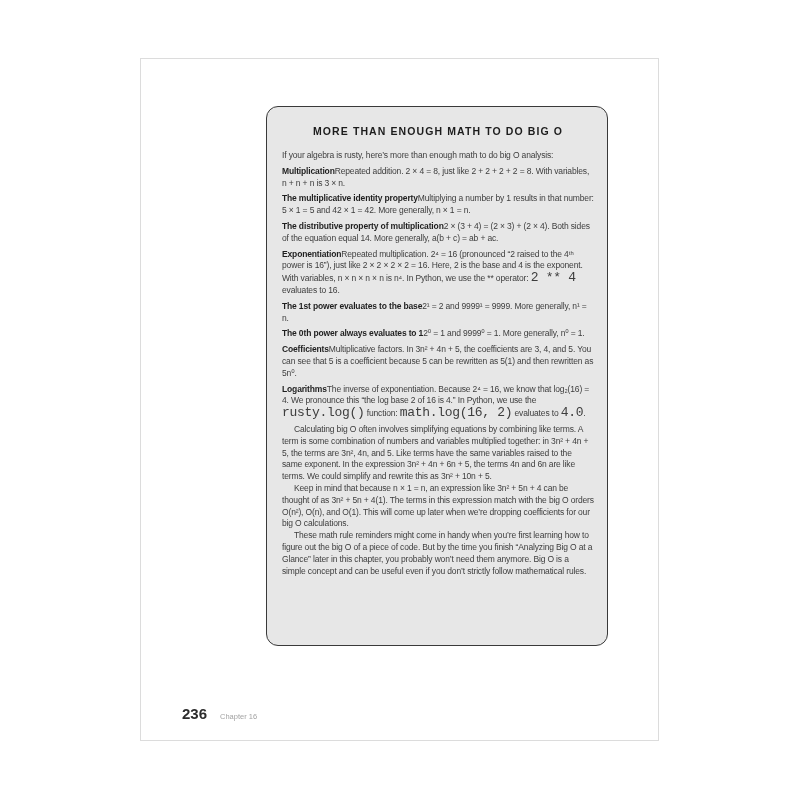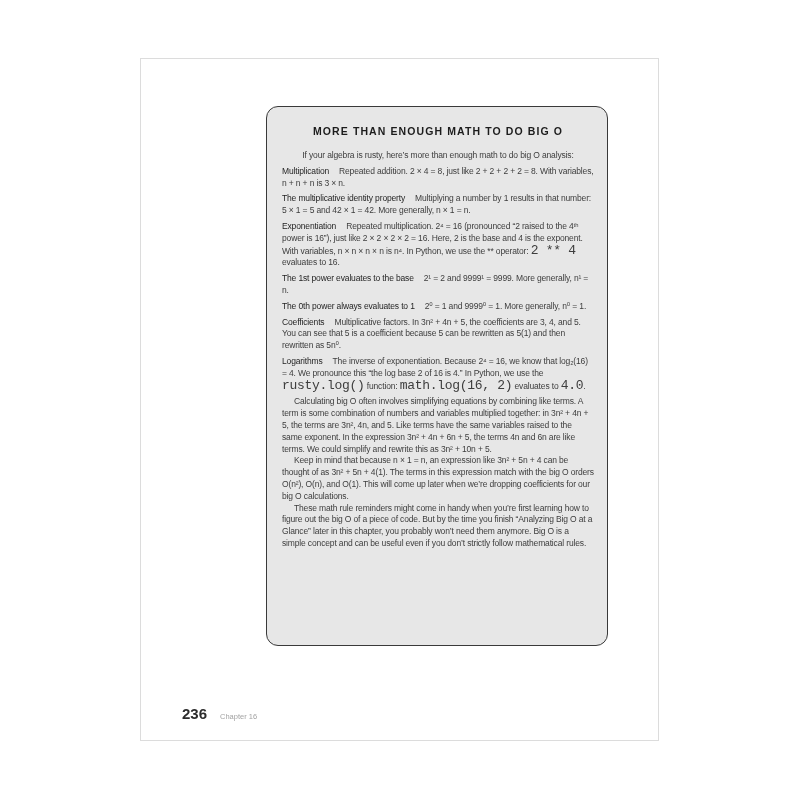--- a/index.html
+++ b/index.html
@@ -16,23 +16,23 @@
   .callout {
     position: absolute; left: 125px; top: 47px; width: 342px; height: 540px;
     background: #e7e7e7; border: 1.4px solid #3a3a3a; border-radius: 12px;
     padding: 9px 13px 6px 15px; overflow: hidden;
   }
   .box-title {
     text-align: center; font-weight: bold; font-size: 10.5px; letter-spacing: 1.1px;
     color: #1c1c1c; margin-top: 9px; margin-bottom: 13px; white-space: nowrap;
   }
   .bodytext { font-size: 8.5px; line-height: 11.8px; letter-spacing: -0.15px; color: #3d3d3d; }
-  .intro { margin-bottom: 4px; text-align: center; }
+  .intro { margin-bottom: 4px; }
   .entry { margin-bottom: 4px; }
-  .term { font-weight: normal; color: #1f1f1f; margin-right: 10px; }
+  .term { font-weight: bold; color: #1f1f1f; margin-right: 0; }
   .mono { font-family: Liberation Mono, monospace; font-size: 13px; letter-spacing: -0.3px; }
   .para { text-indent: 12px; }
   .footer { position: absolute; left: 41px; top: 646px; white-space: nowrap; }
   .page-number { font-weight: bold; font-size: 15px; color: #2c2c2c; }
   .chapter { font-size: 7.5px; color: #a3a3a3; margin-left: 13px; }
 </style>
 </head>
 <body>
 
 <div class="canvas">
@@ -41,20 +41,21 @@
     <div class="callout">
       <div class="box-title">MORE THAN ENOUGH MATH TO DO BIG O</div>
 
       <p class="bodytext intro">If your algebra is rusty, here’s more than enough math to do big O analysis:</p>
 
       <p class="bodytext entry"><span class="term">Multiplication</span><span>Repeated addition. 2 × 4 = 8, just like 2 + 2 + 2 + 2 = 8. With variables, n + n + n is 3 × n.</span></p>
 
 
       <p class="bodytext entry"><span class="term">The multiplicative identity property</span><span>Multiplying a number by 1 results in that number: 5 × 1 = 5 and 42 × 1 = 42. More generally, n × 1 = n.</span></p>
 
+      <p class="bodytext entry"><span class="term">The distributive property of multiplication</span><span>2 × (3 + 4) = (2 × 3) + (2 × 4). Both sides of the equation equal 14. More generally, a(b + c) = ab + ac.</span></p>
 
       <p class="bodytext entry"><span class="term">Exponentiation</span><span>Repeated multiplication. 2⁴ = 16 (pronounced “2 raised to the 4ᵗʰ power is 16”), just like 2 × 2 × 2 × 2 = 16. Here, 2 is the base and 4 is the exponent. With variables, n × n × n × n is n⁴. In Python, we use the ** operator: </span><span class="mono">2 ** 4</span><span> evaluates to 16.</span></p>
 
       <p class="bodytext entry"><span class="term">The 1st power evaluates to the base</span><span>2¹ = 2 and 9999¹ = 9999. More generally, n¹ = n.</span></p>
 
       <p class="bodytext entry"><span class="term">The 0th power always evaluates to 1</span><span>2⁰ = 1 and 9999⁰ = 1. More generally, n⁰ = 1.</span></p>
 
       <p class="bodytext entry"><span class="term">Coefficients</span><span>Multiplicative factors. In 3n² + 4n + 5, the coefficients are 3, 4, and 5. You can see that 5 is a coefficient because 5 can be rewritten as 5(1) and then rewritten as 5n⁰.</span></p>
 
       <p class="bodytext entry"><span class="term">Logarithms</span><span>The inverse of exponentiation. Because 2⁴ = 16, we know that log₂(16) = 4. We pronounce this “the log base 2 of 16 is 4.” In Python, we use the </span><span class="mono">rusty.log()</span><span> function: </span><span class="mono">math.log(16, 2)</span><span> evaluates to </span><span class="mono">4.0</span><span>.</span></p>

